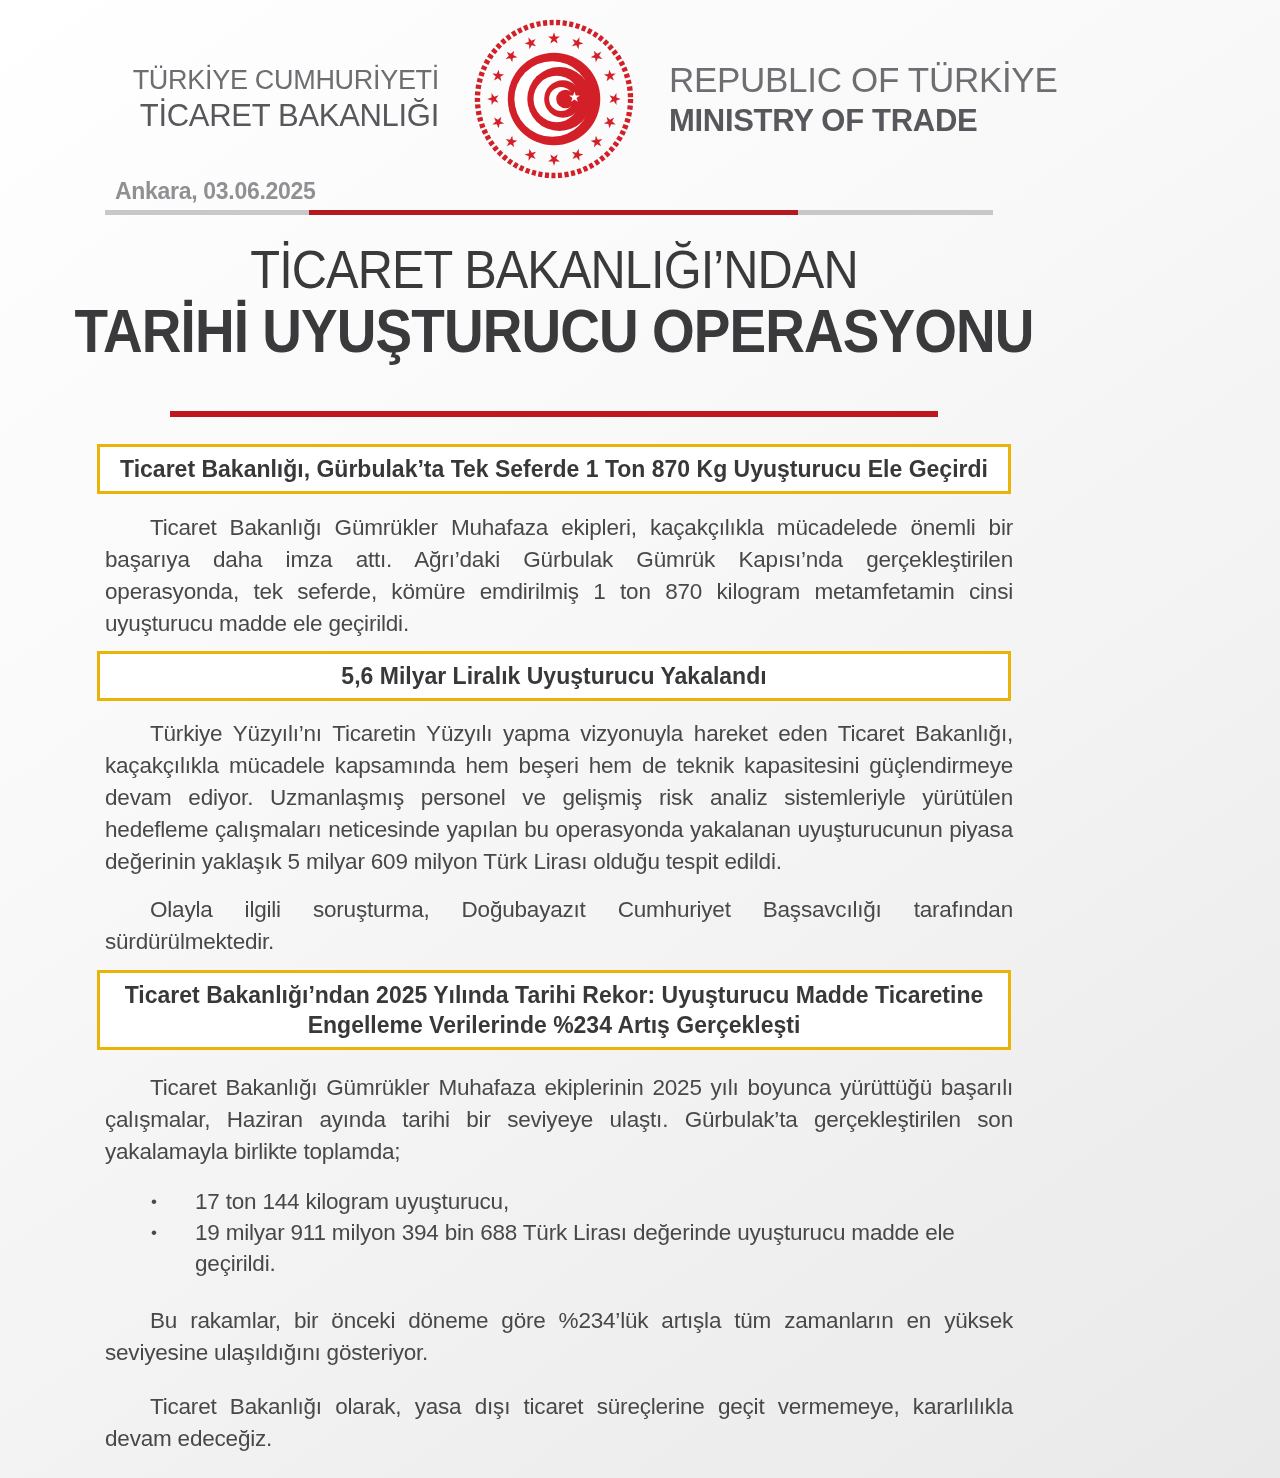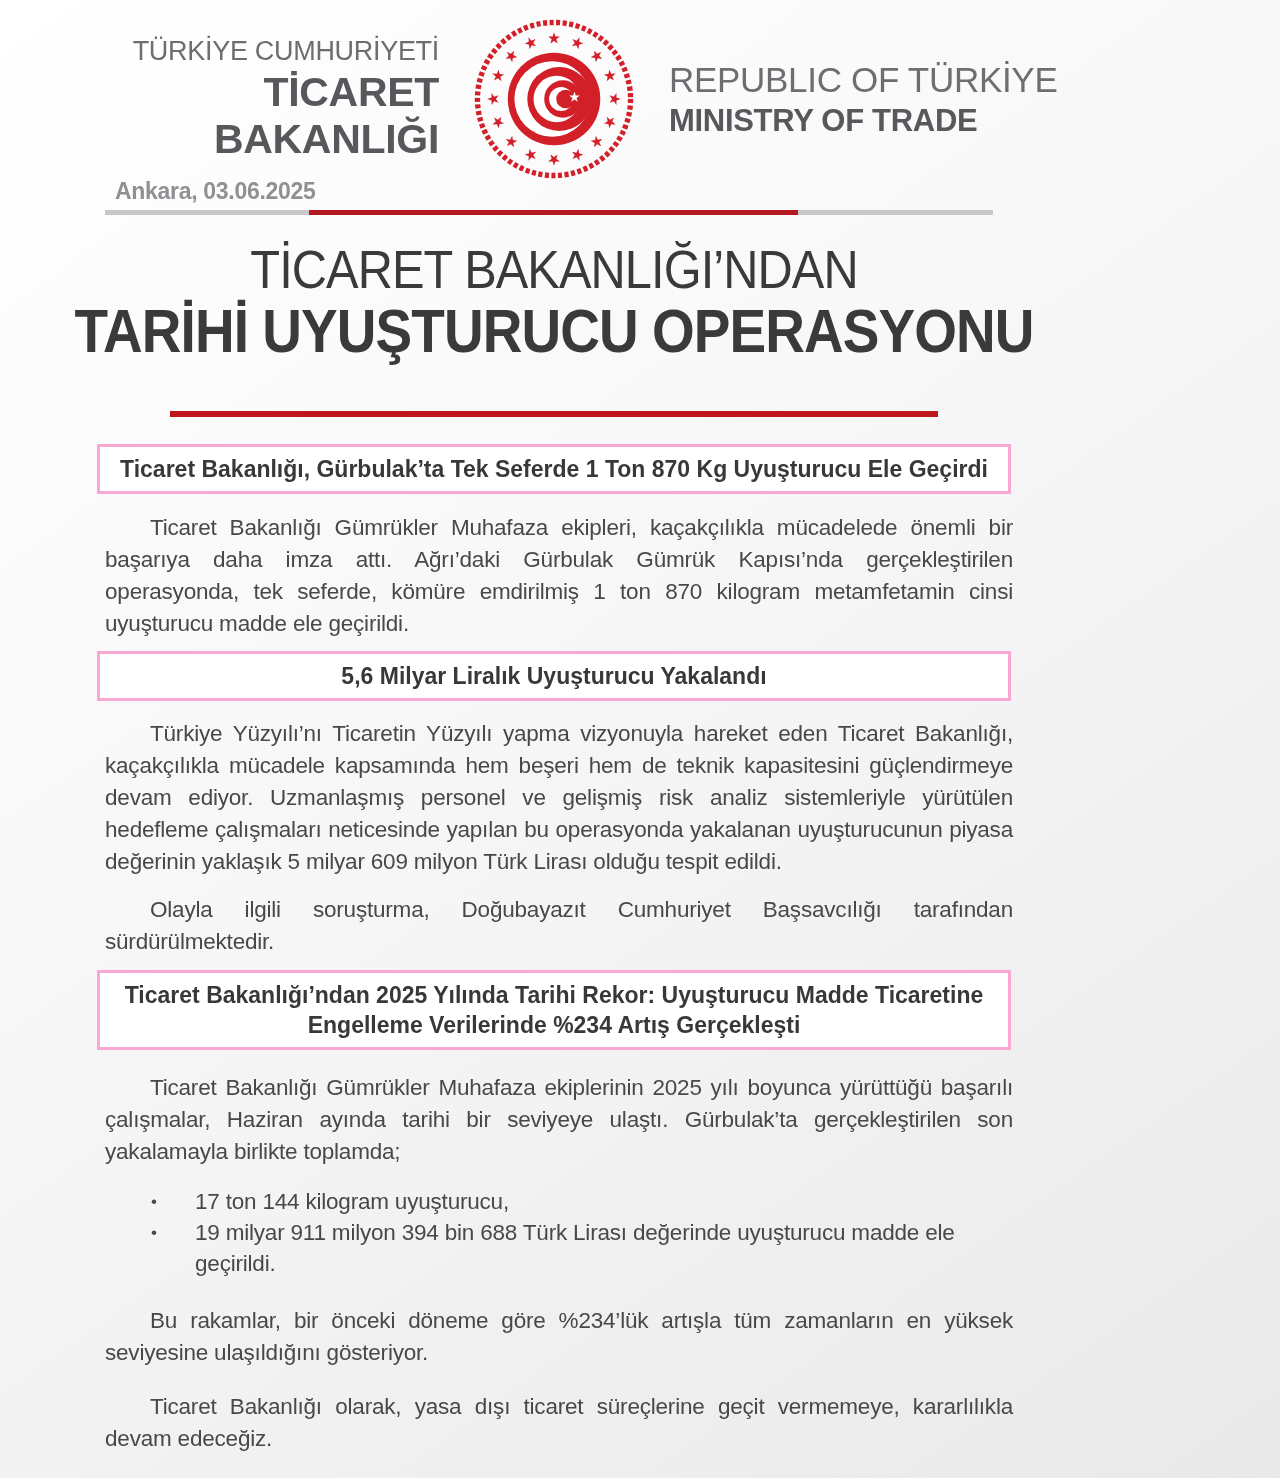--- a/index.html
+++ b/index.html
@@ -19,42 +19,42 @@
     overflow:hidden;
     color:var(--body-text);
   }
   .page{width:1108px;height:1478px;position:relative;}
 
   
   .header{display:flex;justify-content:center;align-items:center;padding-top:10px;gap:26px;}
   .header-left{width:410px;text-align:right;}
   .header-right{width:410px;text-align:left;}
   .hdr-line1{font-size:27px;font-weight:400;color:#6e6e72;letter-spacing:-0.3px;}
-  .hdr-line2{font-size:41px;font-weight:700;color:#58585c;letter-spacing:-0.3px;margin-top:2px;}
+  .hdr-line2{font-size:31px;font-weight:400;color:#58585c;letter-spacing:-0.3px;margin-top:2px;}
   .hdr-line1-en{font-size:35px;font-weight:400;color:#6e6e72;letter-spacing:-0.3px;}
   .hdr-line2-en{font-size:31px;font-weight:700;color:#58585c;letter-spacing:-0.3px;margin-top:3px;}
   .logo-wrap{width:178px;height:178px;flex:0 0 178px;}
   .logo-red{fill:var(--logo-red);}
   .rope{stroke:var(--logo-red);}
 
   .dateline{margin:-10px 0 0 115px;font-size:23px;font-weight:600;color:var(--muted-gray);letter-spacing:-0.3px;}
   .divider{height:5px;margin:5px 115px 0 105px;
     background:linear-gradient(to right,
       var(--line-gray) 0%, var(--line-gray) 23%,
       var(--accent-red) 23%, var(--accent-red) 78%,
       var(--line-gray) 78%, var(--line-gray) 100%);}
 
   
   .title{margin-top:28px;text-align:center;color:var(--title-text);}
   .title-line1{font-size:53px;font-weight:400;letter-spacing:-1px;line-height:1.0;transform:scaleX(0.92);}
   .title-line2{font-size:61px;font-weight:700;letter-spacing:-1px;line-height:0.9;margin-top:8px;transform:scaleX(0.9);}
   .title-underline{width:768px;height:6px;margin:52px auto 0;background:#c0161d;}
 
   
-  .heading-box{margin:27px 97px 0;border:3px solid #f9a8d4;background:#ffffff;
+  .heading-box{margin:27px 97px 0;border:3px solid #eab308;background:#ffffff;
     text-align:center;font-weight:700;font-size:23px;line-height:30px;color:#38383a;
     padding:7px 14px;}
   .heading-box.first{margin-top:27px;}
   .heading-box.second{margin-top:11px;}
   .heading-box.third{margin-top:12px;padding:7px 12px;}
 
   
   .para{margin:18px 95px 0 105px;font-size:22.5px;line-height:32px;color:var(--body-text);
     text-align:justify;text-indent:45px;letter-spacing:-0.2px;}
   .para.tight{margin-top:17px;}

